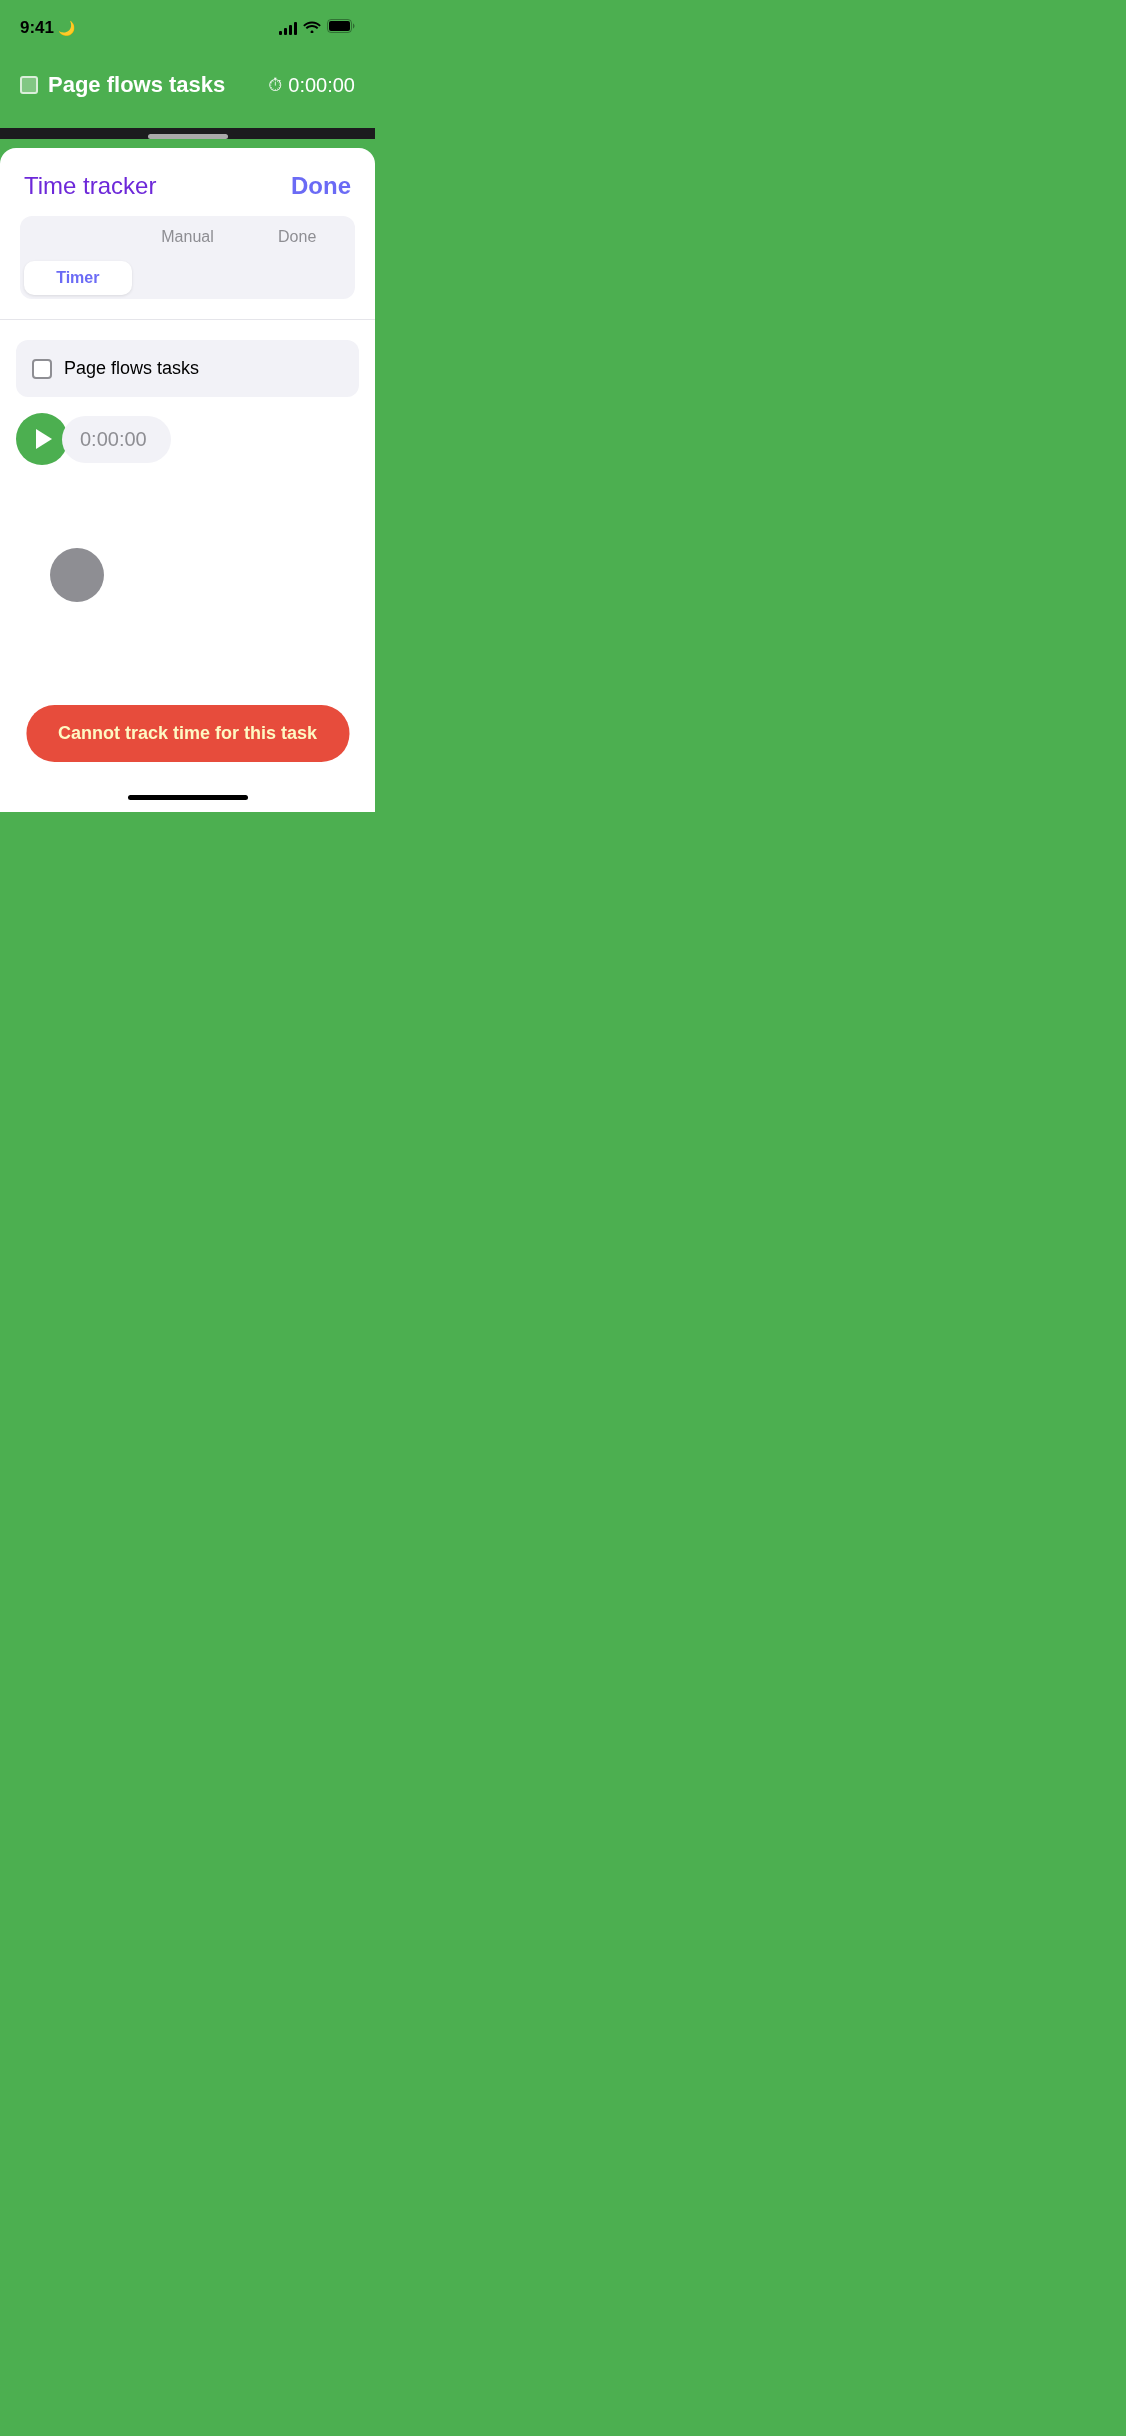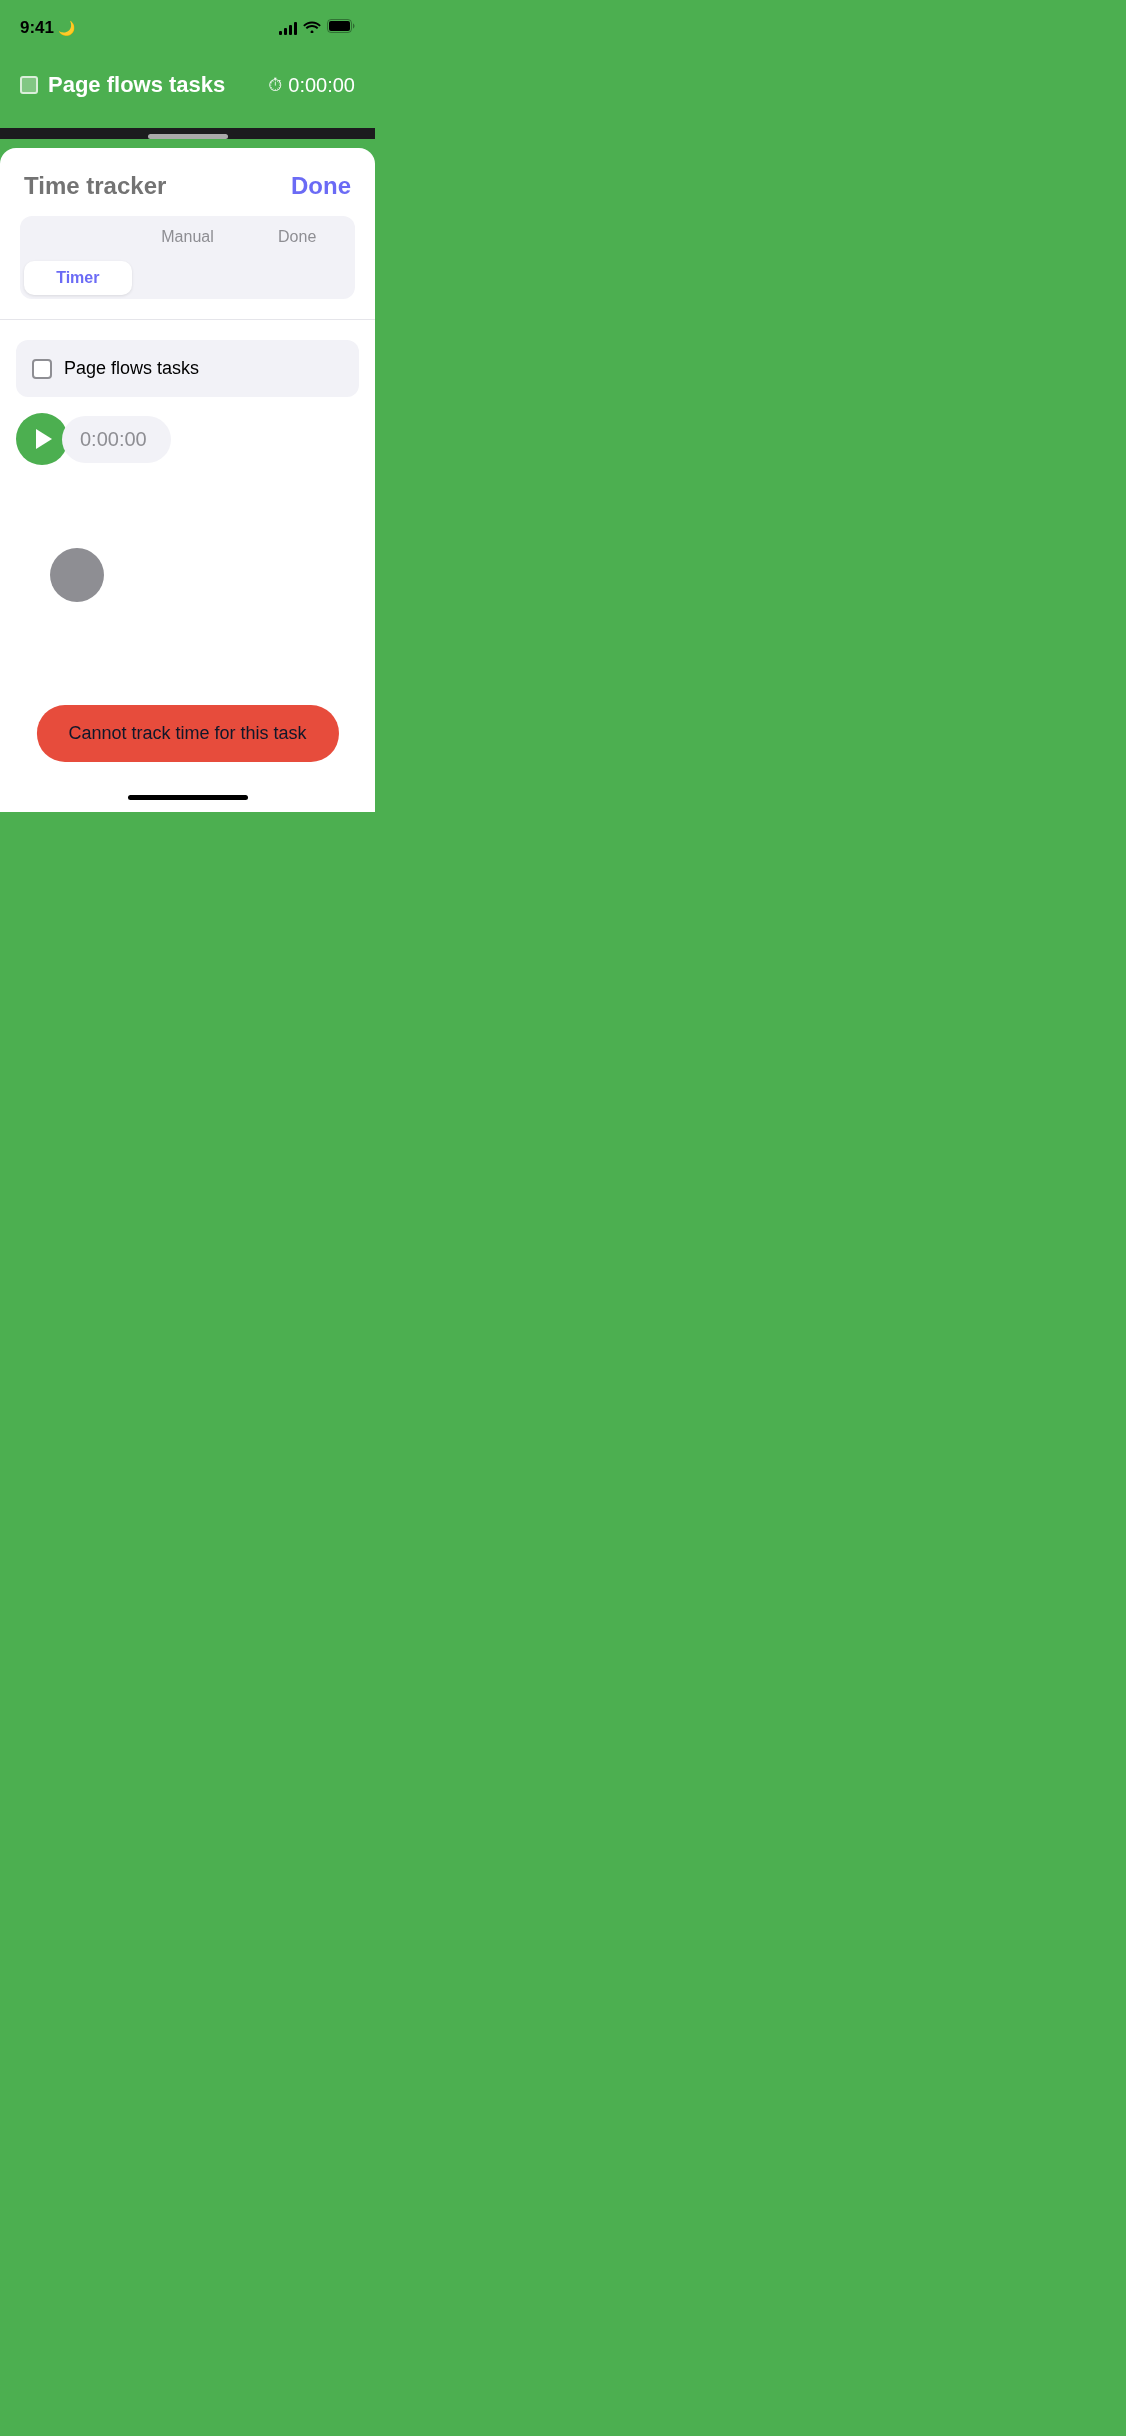--- a/index.html
+++ b/index.html
@@ -127,22 +127,22 @@
     
     .modal-header {
       display: flex;
       justify-content: space-between;
       align-items: center;
       padding: 24px 24px 16px 24px;
     }
 
     .modal-title {
       font-size: 24px;
-      font-weight: 700;
-      color: #737373;
+      font-weight: 400;
+      color: #6d28d9;
     }
 
     .done-button {
       font-size: 24px;
       font-weight: 700;
       color: #6B6BF5;
       background: none;
       border: none;
       cursor: pointer;
     }
@@ -271,22 +271,22 @@
       transform: translateX(-50%);
       background: #E74C3C;
       border-radius: 28px;
       padding: 18px 32px;
       text-align: center;
       white-space: nowrap;
     }
 
     .error-toast-text {
       font-size: 18px;
-      font-weight: 400;
-      color: #0f172a;
+      font-weight: 700;
+      color: #fef9c3;
     }
 
     
     .home-indicator {
       position: absolute;
       bottom: 12px;
       left: 50%;
       transform: translateX(-50%);
       width: 120px;
       height: 5px;

